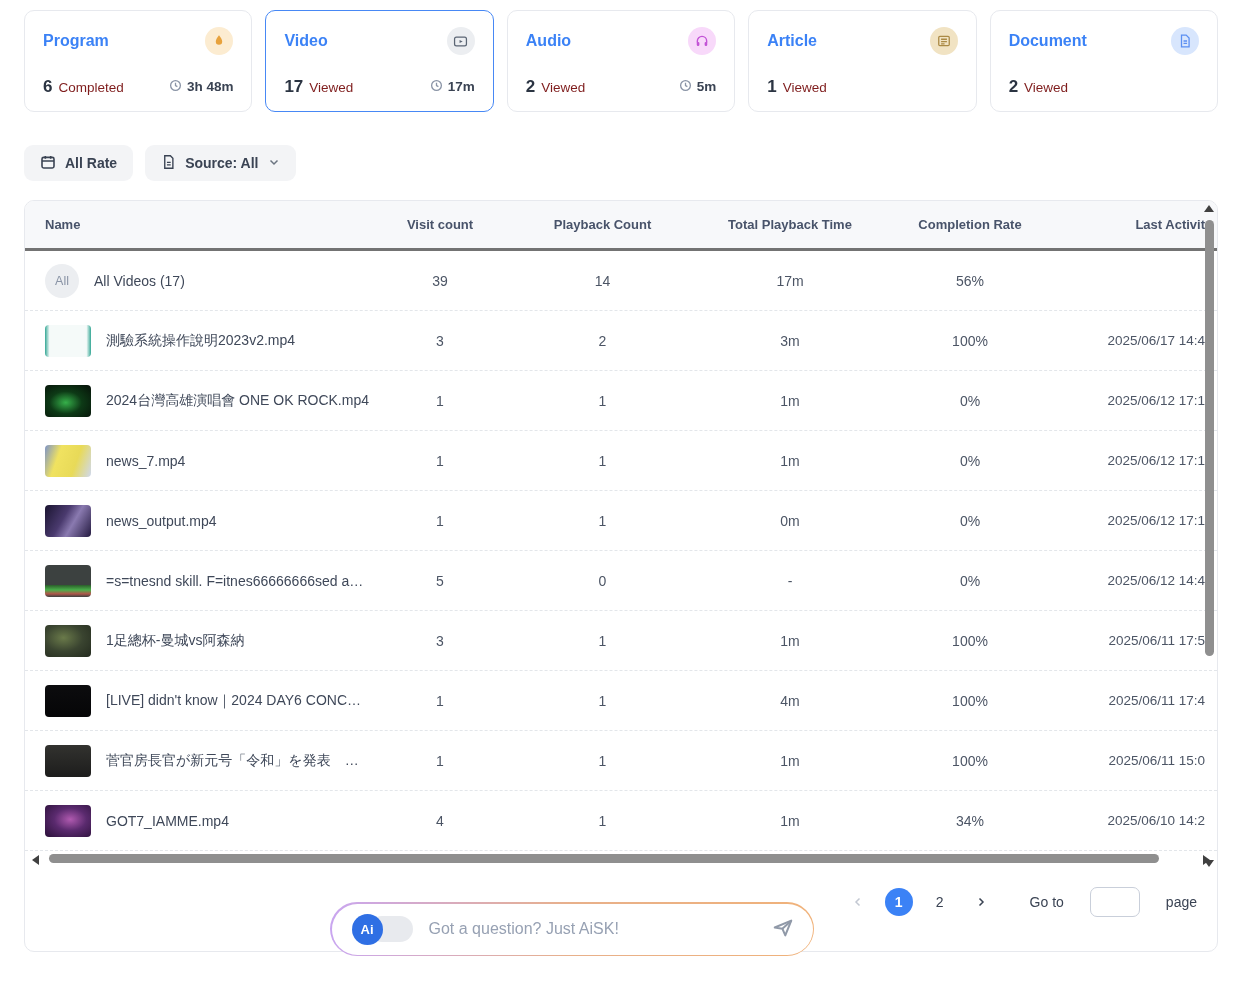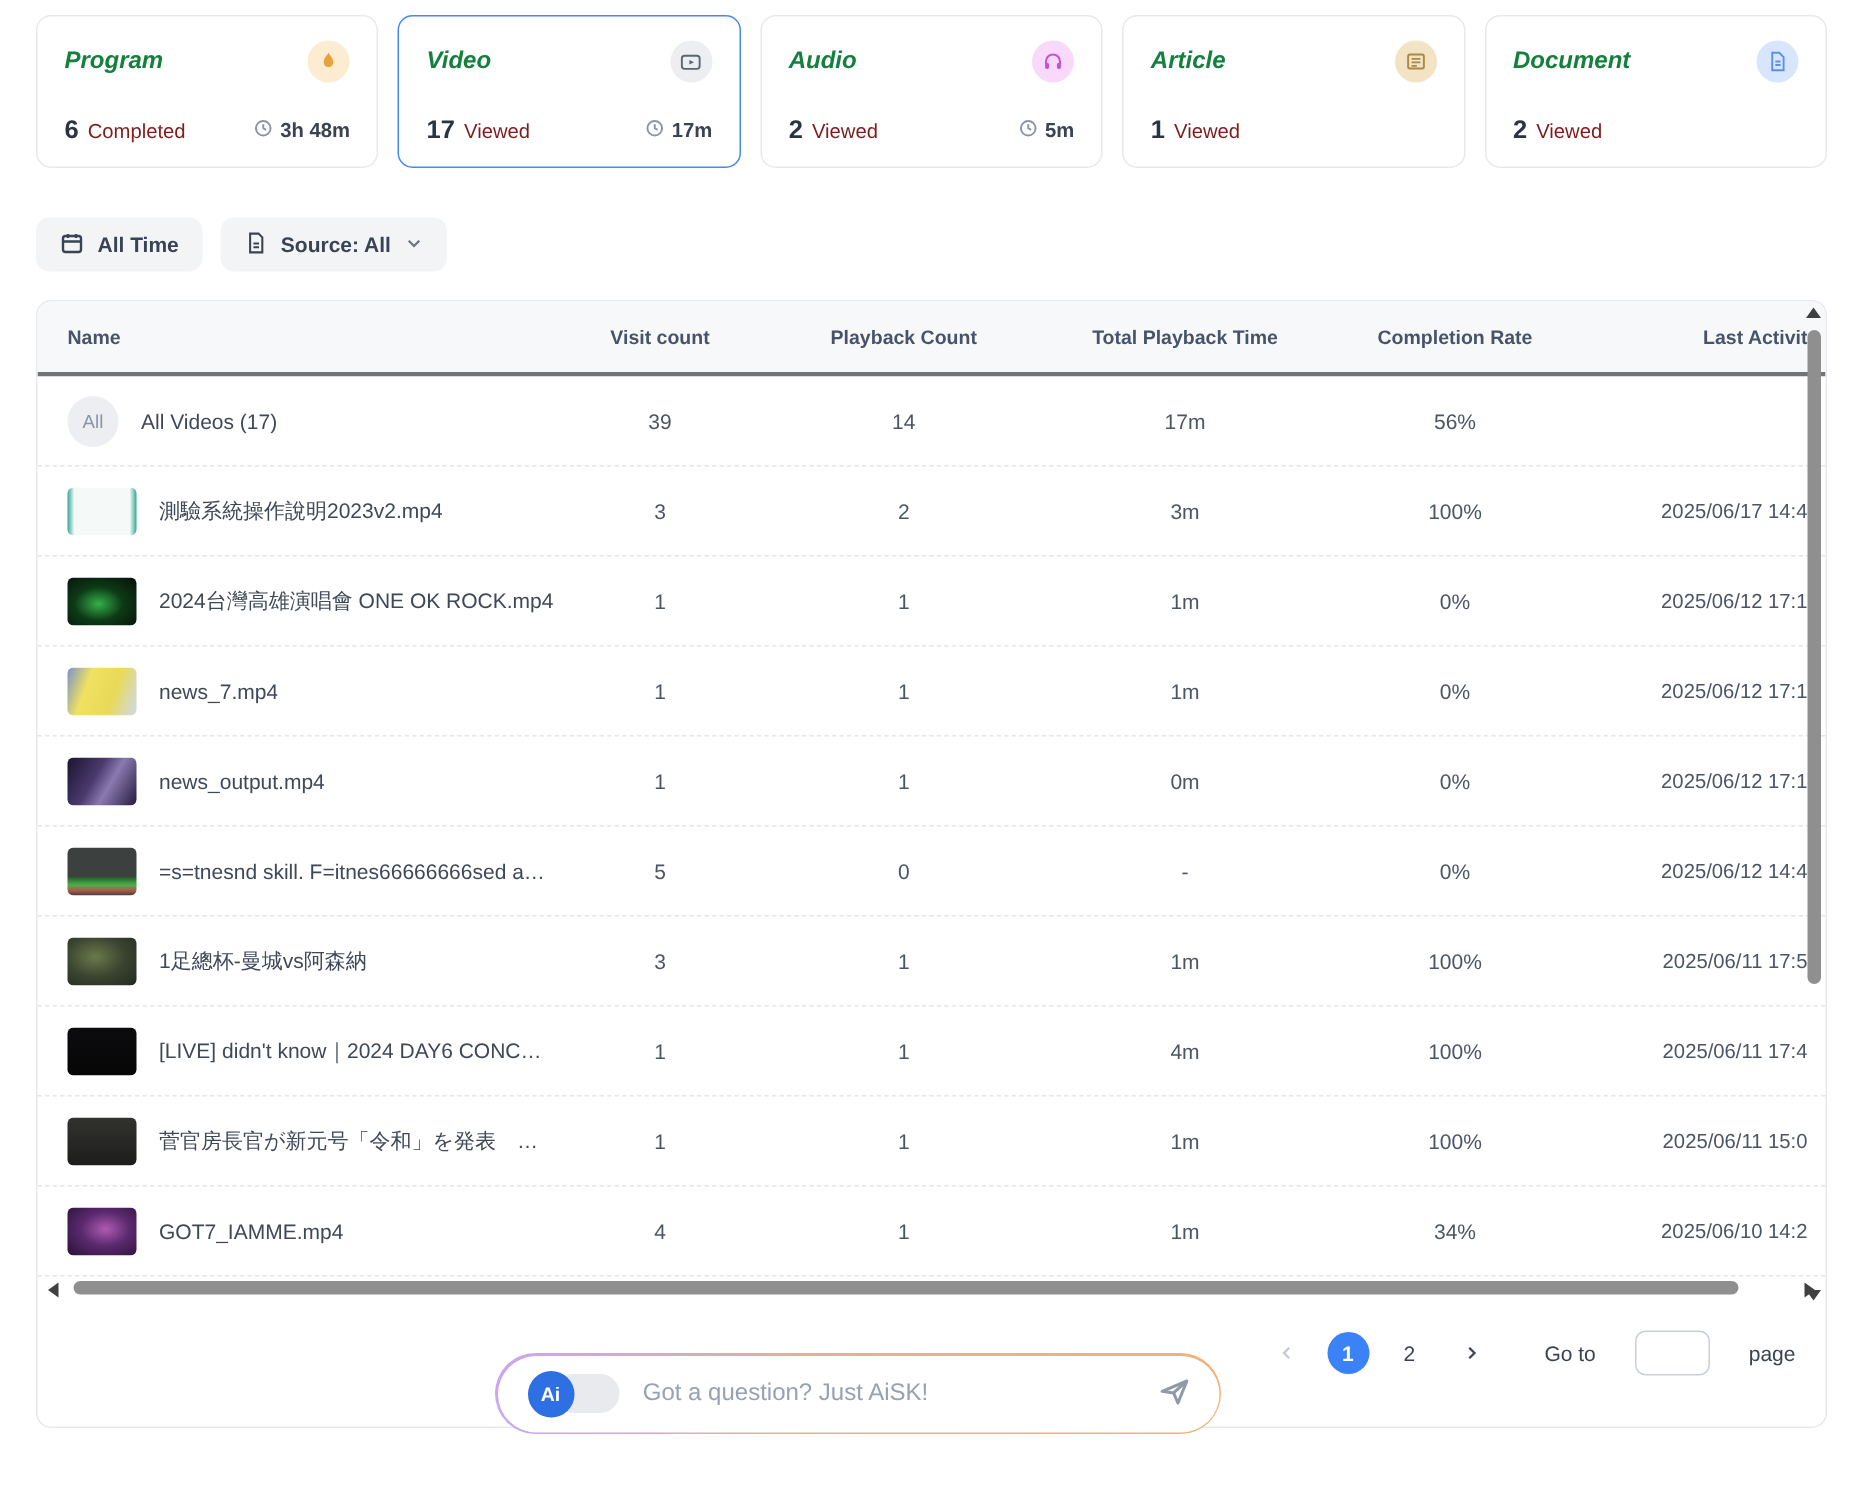--- a/index.html
+++ b/index.html
@@ -6,21 +6,21 @@
   html,body { width:1242px; height:992px; background:#fff; overflow:hidden;
     font-family:"Liberation Sans","DejaVu Sans",sans-serif; color:#3a4353; }
   .page { position:relative; width:1242px; height:992px; padding:10px 24px 0; }
 
   
   .cards { display:flex; gap:13px; }
   .card { flex:1; height:102px; background:#fff; border:1px solid #e7e9ee; border-radius:10px;
     padding:16px 18px 14px; cursor:pointer; }
   .card.active { border:1.6px solid #4788f5; }
   .card-top { display:flex; justify-content:space-between; align-items:center; margin-bottom:22px; }
-  .card-title { font-size:16px; font-weight:600; color:#15803d;font-style:italic; }
+  .card-title { font-size:16px; font-weight:600; color:#3b82f6; }
   .icon-circle { width:28px; height:28px; border-radius:50%; display:flex; align-items:center; justify-content:center; flex:none; }
   .card-bottom { display:flex; justify-content:space-between; align-items:center; }
   .card-count { font-size:17px; font-weight:700; color:#2b3442; }
   .card-label { font-size:13.5px; color:#7f1d1d; margin-left:6px; font-weight:400; }
   .card-time { display:flex; align-items:flex-start; gap:5px; font-size:13.5px; font-weight:700; color:#3a4353; }
 
   
   .chips { display:flex; gap:12px; margin-top:33px; }
   .chip { height:36px; background:#f3f4f6; border-radius:9px; padding:0 16px; display:flex;
     align-items:center; gap:9px; font-size:14px; font-weight:700; color:#3a4353; cursor:pointer; border:none; }
@@ -183,21 +183,21 @@
       </div>
     </div>
   </div>
 
   <div class="chips">
     <button class="chip">
       <span><svg width="16" height="16" viewBox="0 0 24 24" fill="none" stroke="#3a4353" stroke-width="2.4">
             <rect x="3" y="5" width="18" height="16" rx="2.5"></rect>
             <path d="M3 10.5h18M8 3v4M16 3v4"></path>
           </svg></span>
-      <span>All Time</span>
+      <span>All Rate</span>
     </button>
     <button class="chip">
       <span><svg width="15" height="16" viewBox="0 0 24 24" fill="none" stroke="#3a4353" stroke-width="2.2">
             <path d="M6 2h9l4 4v16H6z"></path>
             <path d="M9.5 12.5h6M9.5 16.5h6"></path>
           </svg></span>
       <span>Source: All</span>
       <span><svg width="12" height="12" viewBox="0 0 24 24" fill="none" stroke="#6b7480" stroke-width="3">
             <path d="M5 9l7 7 7-7"></path>
           </svg></span>

